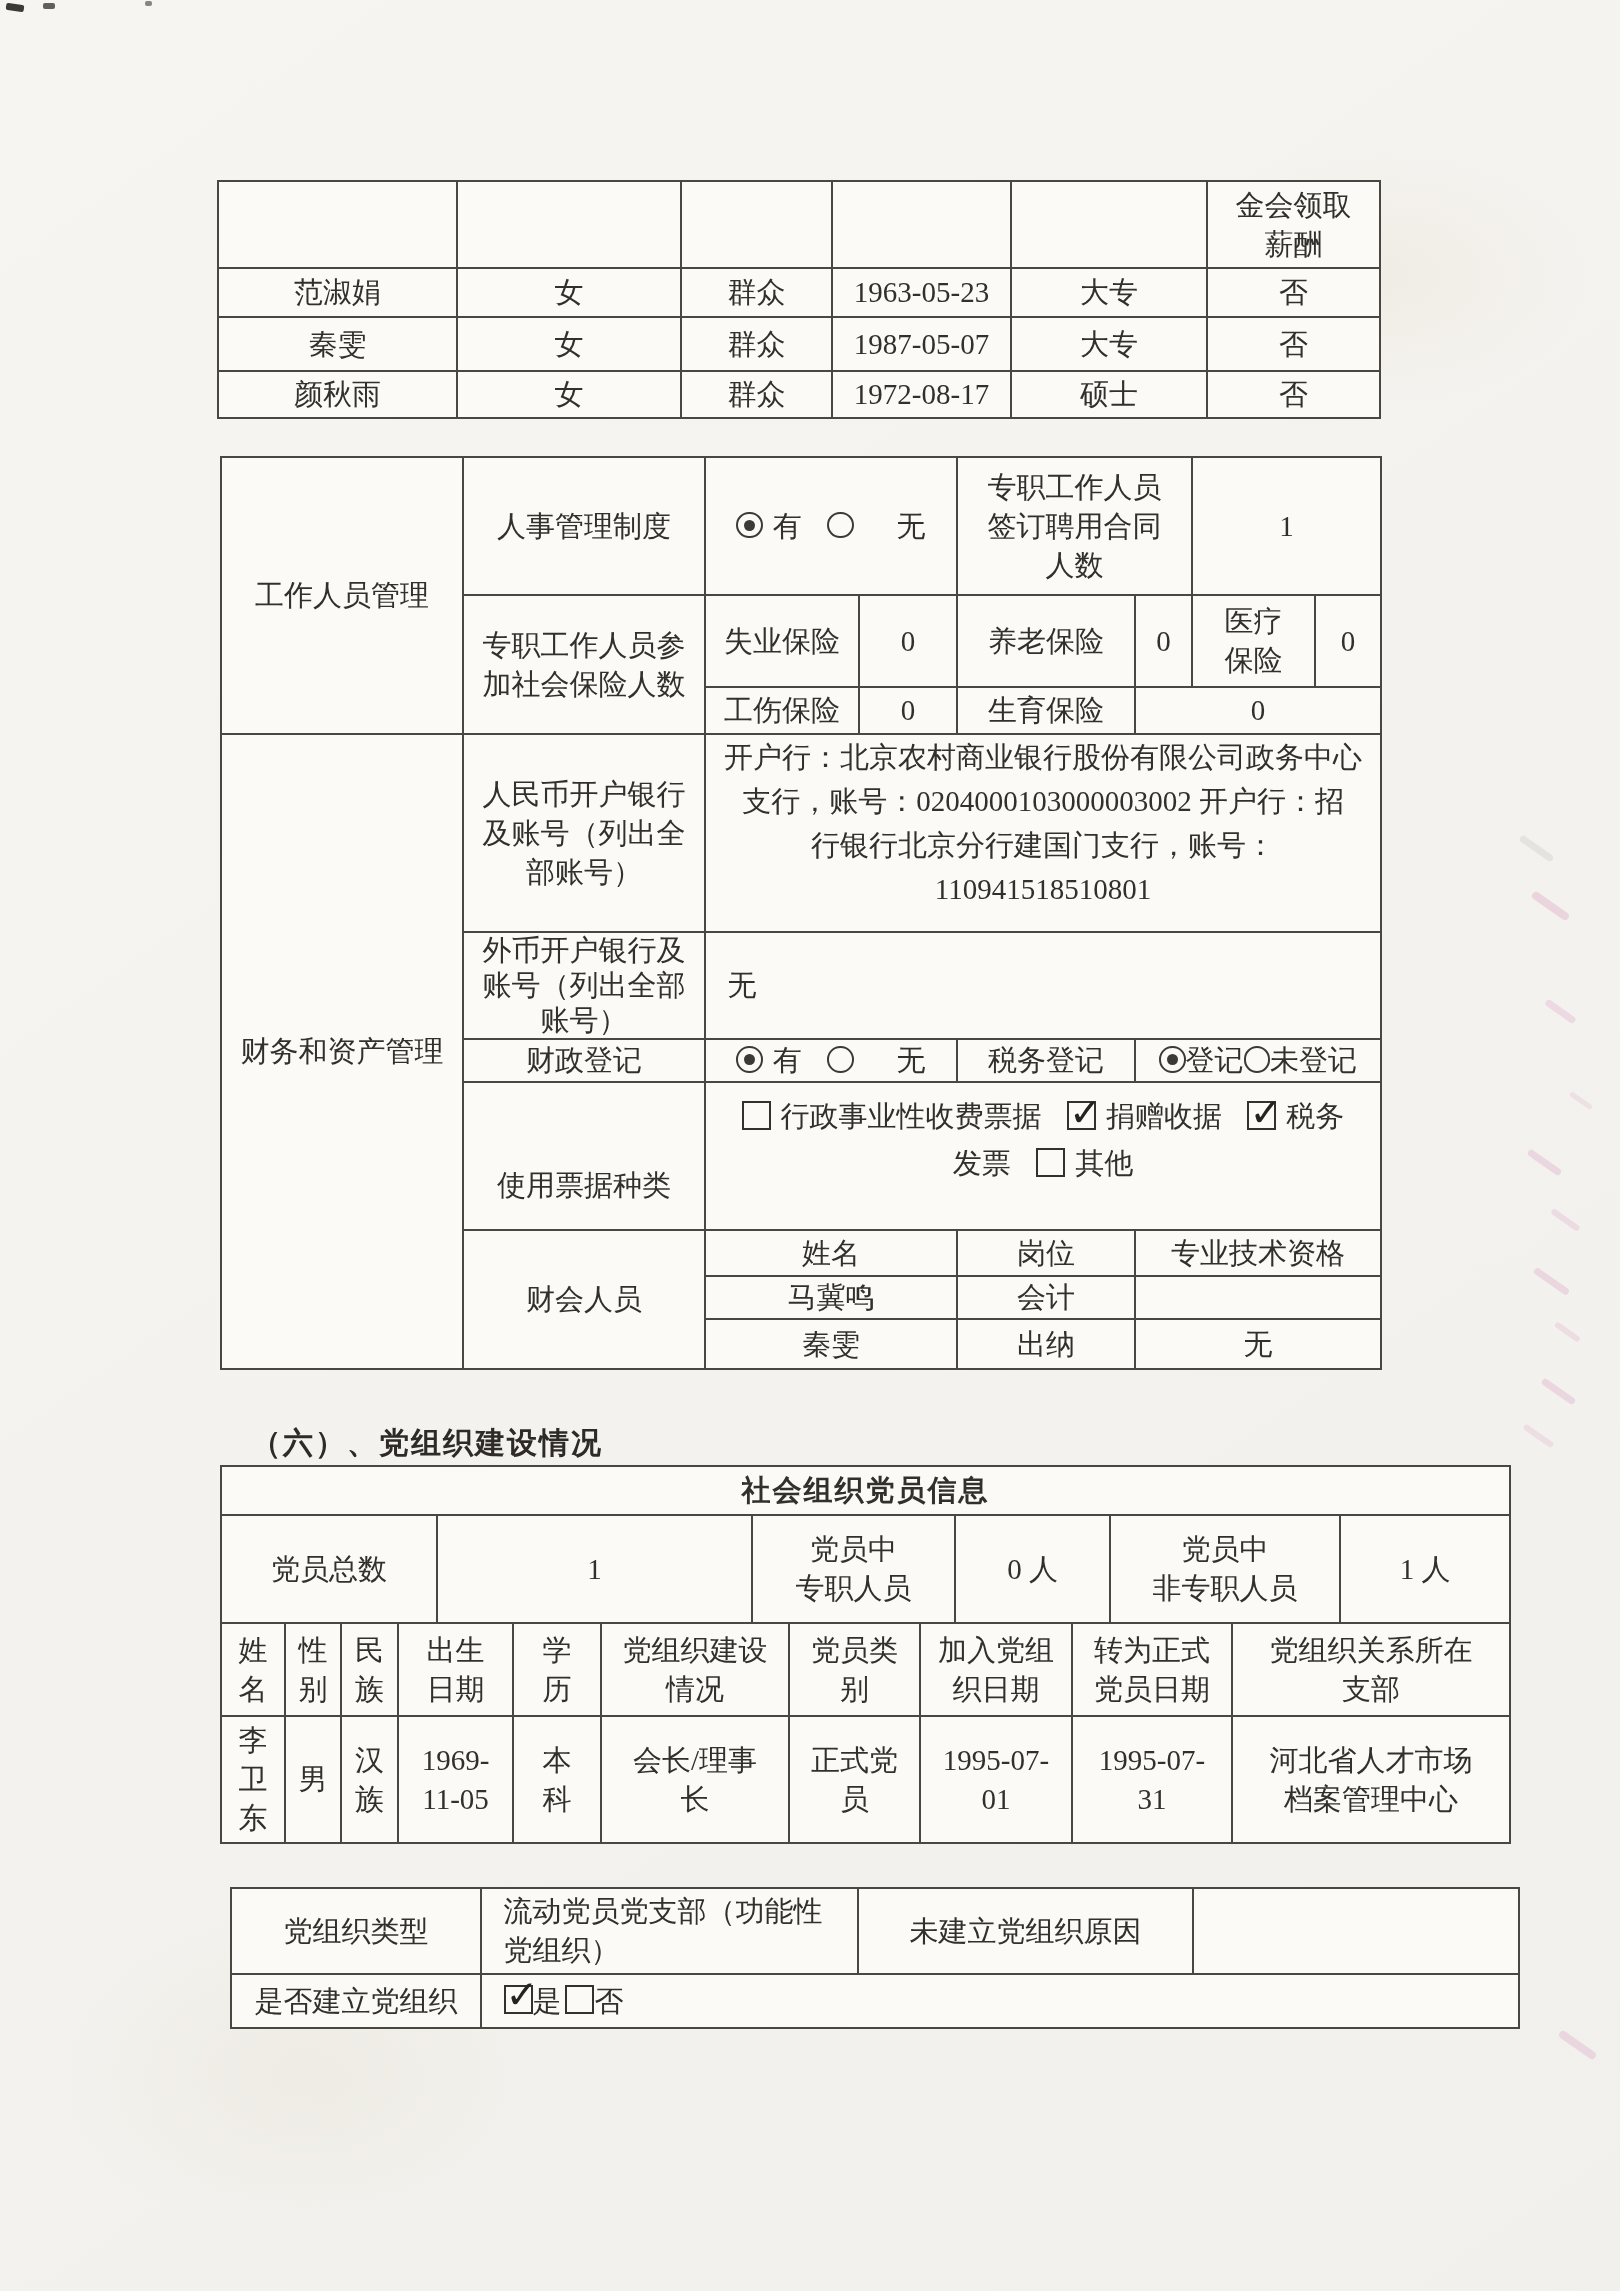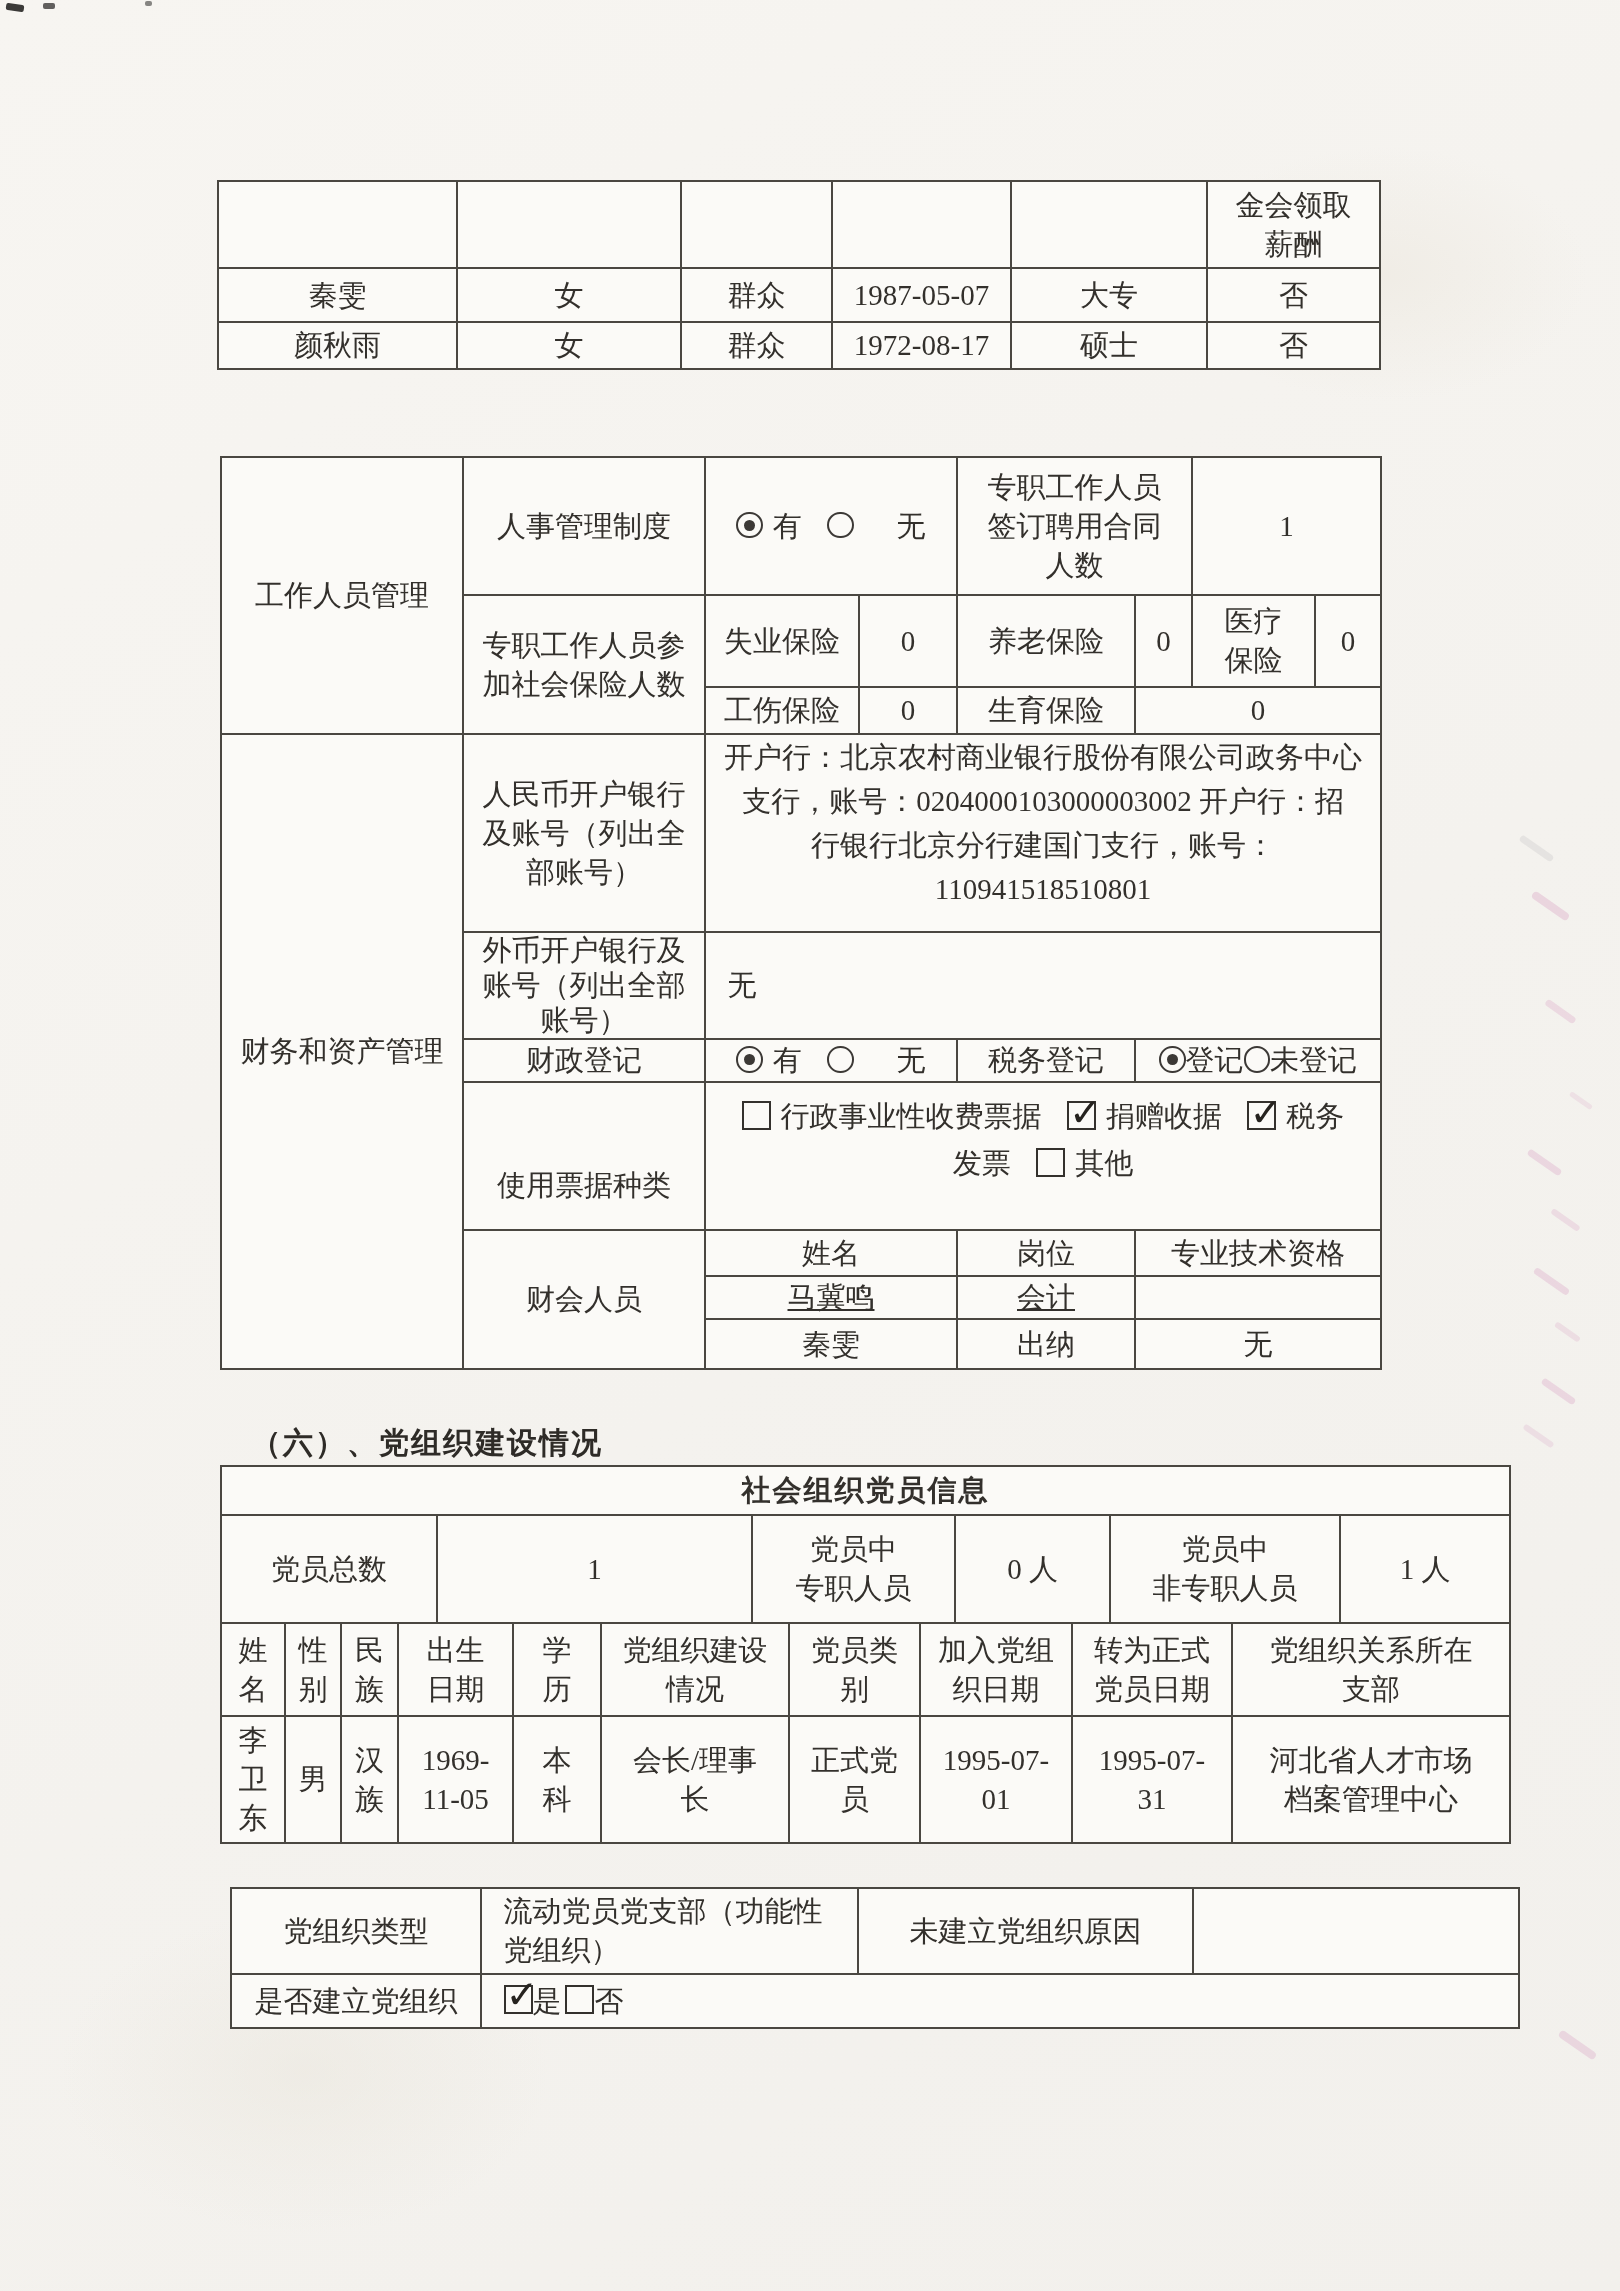--- a/index.html
+++ b/index.html
@@ -109,20 +109,28 @@
     <tbody>
         <tr style="height:87px;">
       <td></td>
       <td></td>
       <td></td>
       <td></td>
       <td></td>
       <td class="lh40"><span class="pre">金会领取
 薪酬</span></td>
     </tr>
+    <tr style="height:49px;">
+      <td>范淑娟</td>
+      <td>女</td>
+      <td>群众</td>
+      <td>1963-05-23</td>
+      <td>大专</td>
+      <td>否</td>
+    </tr>
     <tr style="height:54px;">
       <td>秦雯</td>
       <td>女</td>
       <td>群众</td>
       <td>1987-05-07</td>
       <td>大专</td>
       <td>否</td>
     </tr>
     <tr style="height:47px;">
       <td>颜秋雨</td>
@@ -215,21 +223,21 @@
       </td>
     </tr>
 
     <tr style="height:46px;">
       <td rowspan="3">财会人员</td>
       <td colspan="2">姓名</td>
       <td>岗位</td>
       <td colspan="3">专业技术资格</td>
     </tr>
 
-    <tr style="height:42px;text-decoration:underline;">
+    <tr style="height:42px;">
       <td colspan="2">马冀鸣</td>
       <td>会计</td>
       <td colspan="3"></td>
     </tr>
 
     <tr style="height:50px;">
       <td colspan="2">秦雯</td>
       <td>出纳</td>
       <td colspan="3">无</td>
     </tr>

